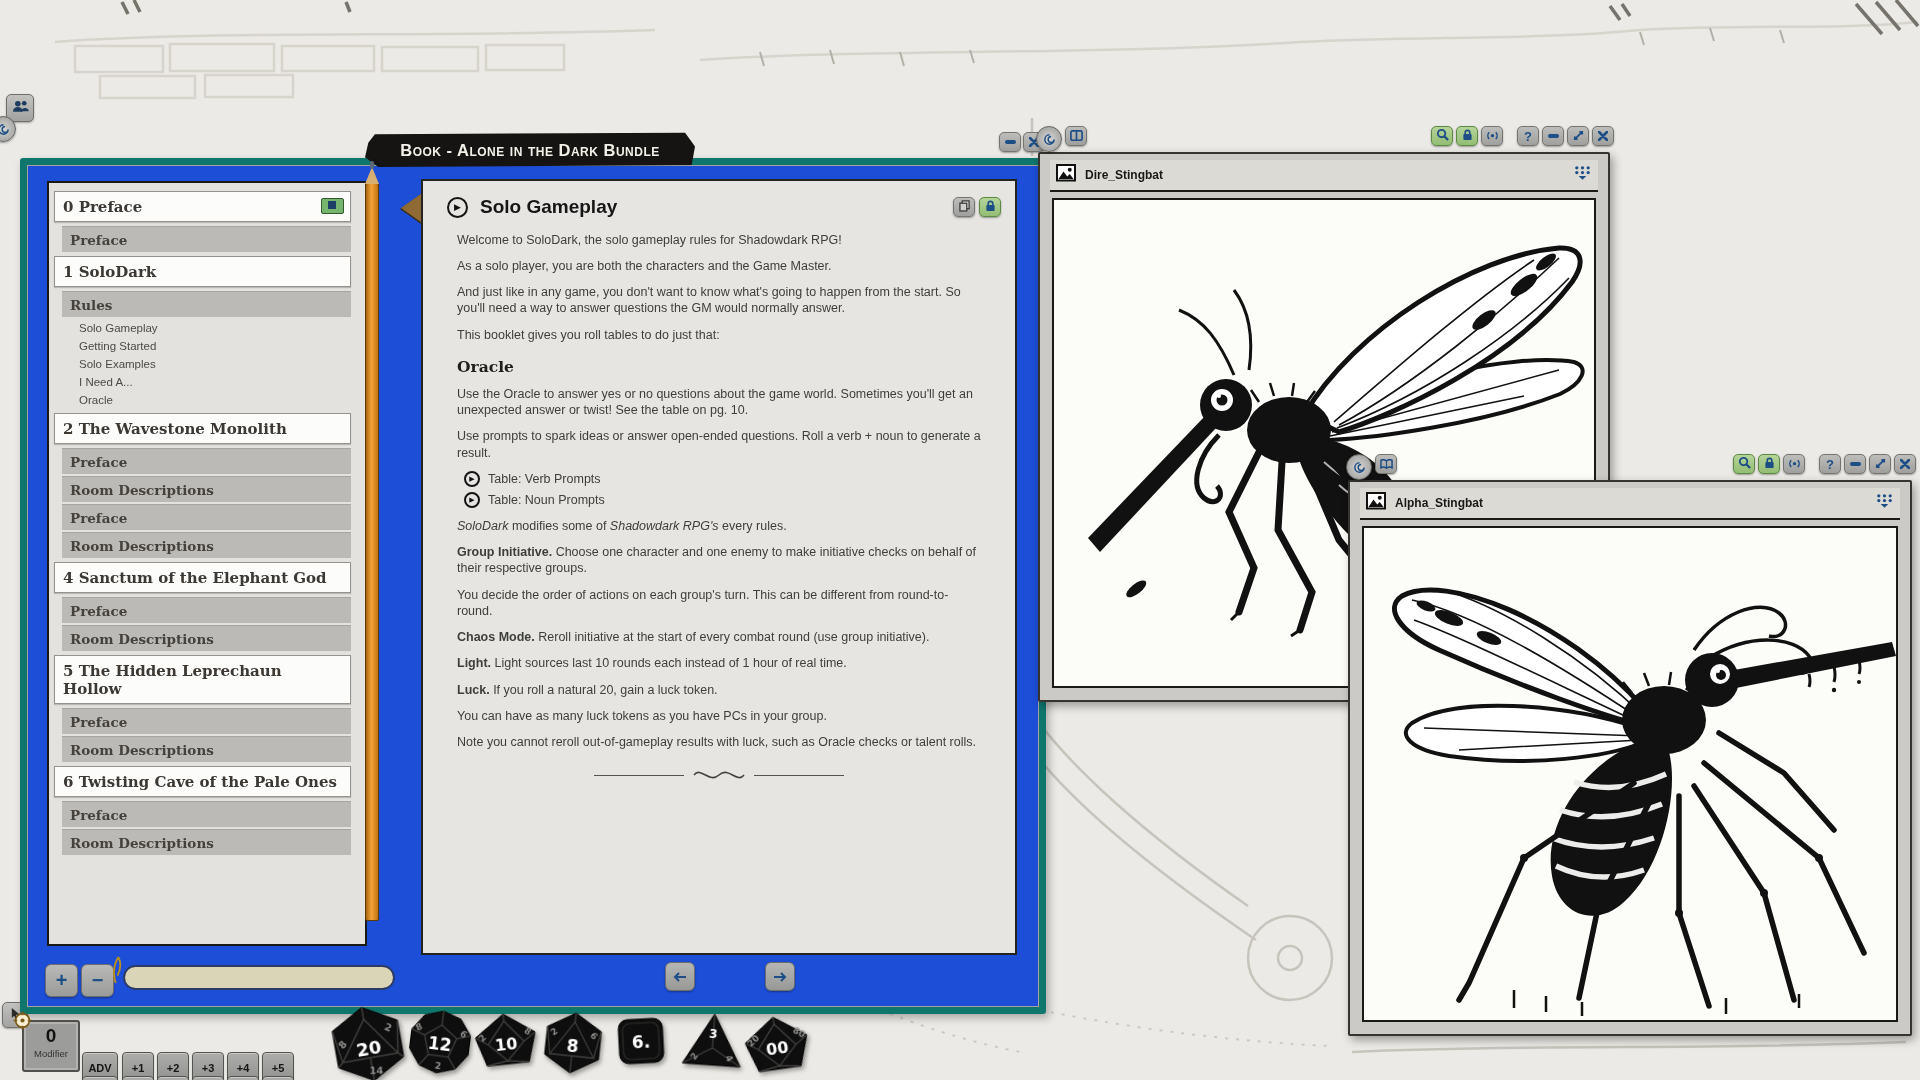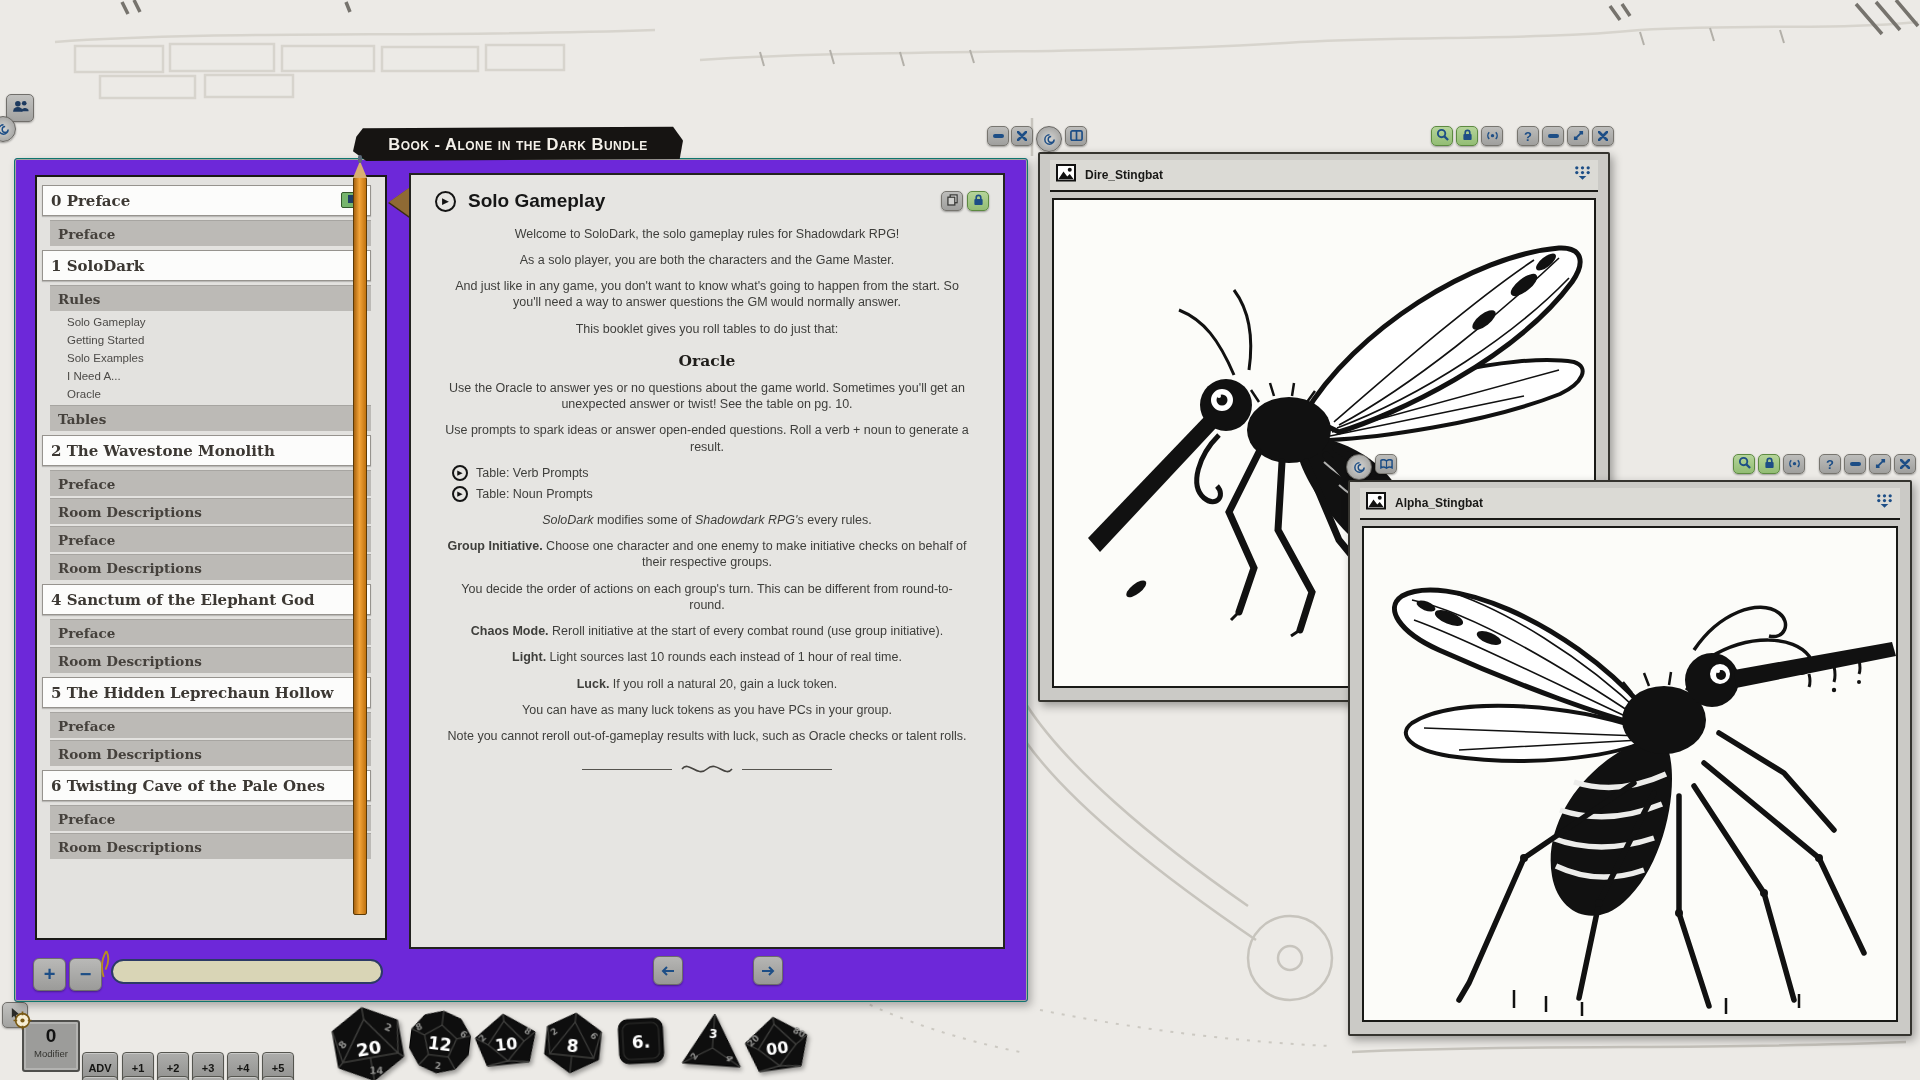--- a/index.html
+++ b/index.html
@@ -10,28 +10,28 @@
   
   .ctl{width:22px;height:20px;border-radius:5px;background:linear-gradient(#bdbdbb,#9f9f9d);
     border:1px solid #77756f;box-shadow:0 1px 2px rgba(0,0,0,.35);
     display:flex;align-items:center;justify-content:center;box-sizing:border-box;}
   .ctl.green{background:linear-gradient(#b5d49a,#93bd74);border-color:#5d8a41;}
   .gq{color:#1d4e86;font-weight:bold;font-size:13px;line-height:1;}
   .gbar{width:11px;height:4px;background:#1d4e86;border-radius:2px;display:block;}
   .fground{width:24px;height:24px;border-radius:50%;background:radial-gradient(#d6d6d4,#969694);
     border:1px solid #686662;display:flex;align-items:center;justify-content:center;box-shadow:0 1px 2px rgba(0,0,0,.35);}
   
-  .bookwin{left:14px;top:158px;width:1012px;height:842px;background:#6d28d9;
-    border:1px solid #0f766e;border-radius:3px;box-shadow:inset 0 0 0 1px #a5a39e, 3px 4px 9px rgba(0,0,0,.28);z-index:2;}
+  .bookwin{left:20px;top:158px;width:1012px;height:842px;background:#1d4ed8;
+    border:7px solid #0f766e;border-radius:3px;box-shadow:inset 0 0 0 1px #a5a39e, 3px 4px 9px rgba(0,0,0,.28);z-index:2;}
   .banner{left:338px;top:-33px;width:330px;height:36px;background:#161412;color:#f3f0e9;
     display:flex;align-items:center;justify-content:center;font-weight:bold;font-variant:small-caps;
     letter-spacing:.5px;font-size:16.5px;clip-path:polygon(1% 30%,3% 6%,97% 2%,100% 40%,99% 92%,4% 97%,0 70%);}
   .bookmin{left:972px;top:-33px;} .bookclose{left:996px;top:-33px;}
   
-  .tocpanel{left:20px;top:16px;width:352px;height:765px;background:#e3e2df;
+  .tocpanel{left:20px;top:16px;width:320px;height:765px;background:#e3e2df;
     border:2px solid #191916;box-sizing:border-box;padding:4px 0 16px 0;overflow:hidden;}
   .toc-row{position:relative;font-family:"DejaVu Serif",serif;color:#3c3833;box-sizing:border-box;}
   .toc-chapter{background:#fcfcfb;border:1px solid #96938e;margin:4px 14px 4px 5px;
     padding:6px 8px 5px;font-weight:bold;font-size:15px;box-shadow:0 1px 1px rgba(0,0,0,.18);}
   .toc-section{background:#bcbab6;border-top:1px solid #a7a5a1;margin:2px 14px 2px 13px;
     padding:5px 8px 4px;font-weight:bold;font-size:13.5px;color:#45413c;}
   .toc-item{font-family:"Liberation Sans",sans-serif;font-size:11.5px;color:#4c4a47;padding:3px 8px 3px 30px;}
   .open-ind{position:absolute;right:6px;top:6px;width:21px;height:14px;background:#76b56d;
     border:1px solid #33582c;border-radius:2px;}
   .open-ind:before{content:"";position:absolute;left:6px;top:2px;width:8px;height:8px;background:#1e3f66;}
@@ -43,21 +43,21 @@
   .collapse{left:374px;top:26px;width:0;height:0;border-top:17px solid transparent;
     border-bottom:17px solid transparent;border-right:24px solid #8f6a34;filter:drop-shadow(-1px 1px 0 #3a2c12);}
   
   .content{left:394px;top:14px;width:596px;height:776px;background:#e6e5e2;
     border:2px solid #232320;box-sizing:border-box;overflow:hidden;}
   .page-hd{display:flex;align-items:center;padding:15px 14px 2px 24px;}
   .hd-ico{width:21px;height:21px;border:2.5px solid #141414;border-radius:50%;
     display:flex;align-items:center;justify-content:center;font-size:9px;color:#111;box-sizing:border-box;}
   .page-title{font-weight:bold;font-size:19px;color:#161616;margin-left:12px;flex:1;}
   .hd-btns{display:flex;gap:4px;}
-  .page-body{padding:2px 34px 0 34px;text-align:center;}
+  .page-body{padding:2px 34px 0 34px;}
   .page-body p{margin:9.5px 0;font-size:12.5px;line-height:1.33;color:#3e3e3b;}
   .page-body h3{font-family:"DejaVu Serif",serif;font-size:15.5px;color:#201e1b;margin:14px 0 4px;}
   .tlink{display:flex;align-items:center;gap:8px;margin:5px 0 5px 7px;font-size:12.5px;color:#3e3e3b;}
   .link-ico{width:16px;height:16px;border:2px solid #141414;border-radius:50%;font-size:7px;
     display:flex;align-items:center;justify-content:center;color:#111;box-sizing:border-box;flex:0 0 auto;}
   .orn{display:flex;align-items:center;gap:8px;width:250px;margin:18px auto 0;}
   .orn .ln{flex:1;height:1.5px;background:#55534e;}
   
   .zbtn{width:33px;height:33px;border-radius:6px;background:linear-gradient(#b9b9b7,#9b9b99);
     border:1px solid #6f6f6b;box-shadow:0 1px 2px rgba(0,0,0,.35);display:flex;align-items:center;
@@ -174,21 +174,20 @@
     <div>
         <div class="toc-row toc-chapter"><span>0 Preface</span><span class="open-ind"></span></div>
         <div class="toc-row toc-section"><span>Preface</span></div>
         <div class="toc-row toc-chapter"><span>1 SoloDark</span></div>
         <div class="toc-row toc-section"><span>Rules</span></div>
         <div class="toc-row toc-item"><span>Solo Gameplay</span></div>
         <div class="toc-row toc-item"><span>Getting Started</span></div>
         <div class="toc-row toc-item"><span>Solo Examples</span></div>
         <div class="toc-row toc-item"><span>I Need A...</span></div>
         <div class="toc-row toc-item"><span>Oracle</span></div>
-        <div class="toc-row toc-section"><span>Tables</span></div>
         <div class="toc-row toc-chapter"><span>2 The Wavestone Monolith</span></div>
         <div class="toc-row toc-section"><span>Preface</span></div>
         <div class="toc-row toc-section"><span>Room Descriptions</span></div>
         <div class="toc-row toc-section"><span>Preface</span></div>
         <div class="toc-row toc-section"><span>Room Descriptions</span></div>
         <div class="toc-row toc-chapter"><span>4 Sanctum of the Elephant God</span></div>
         <div class="toc-row toc-section"><span>Preface</span></div>
         <div class="toc-row toc-section"><span>Room Descriptions</span></div>
         <div class="toc-row toc-chapter"><span>5 The Hidden Leprechaun Hollow</span></div>
         <div class="toc-row toc-section"><span>Preface</span></div>

